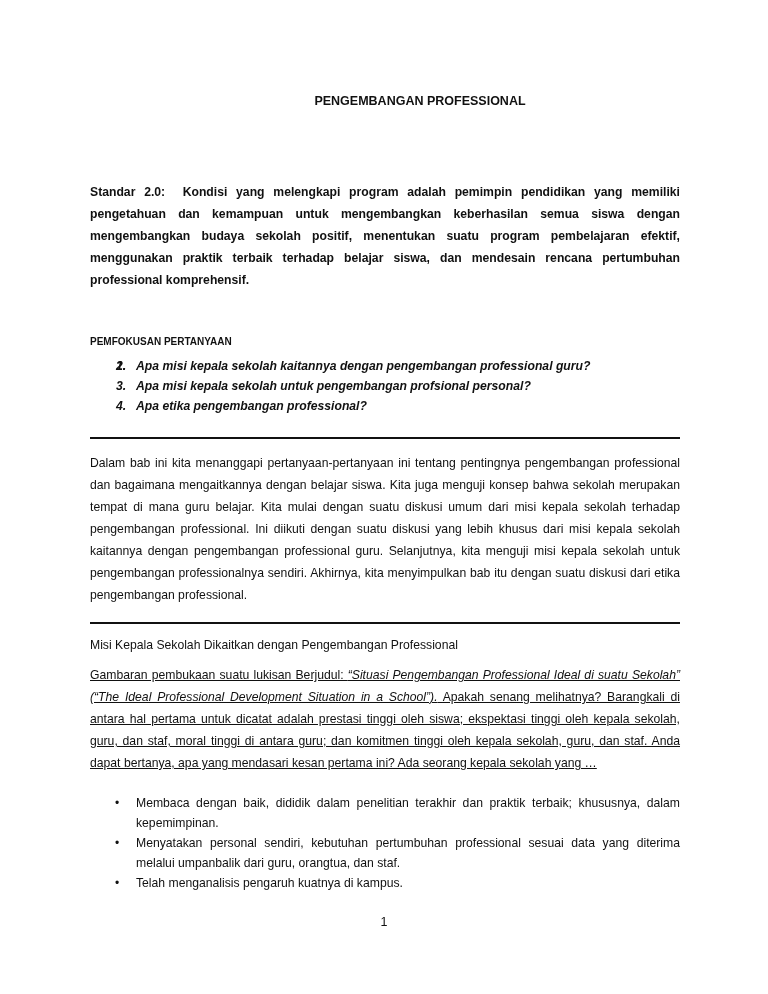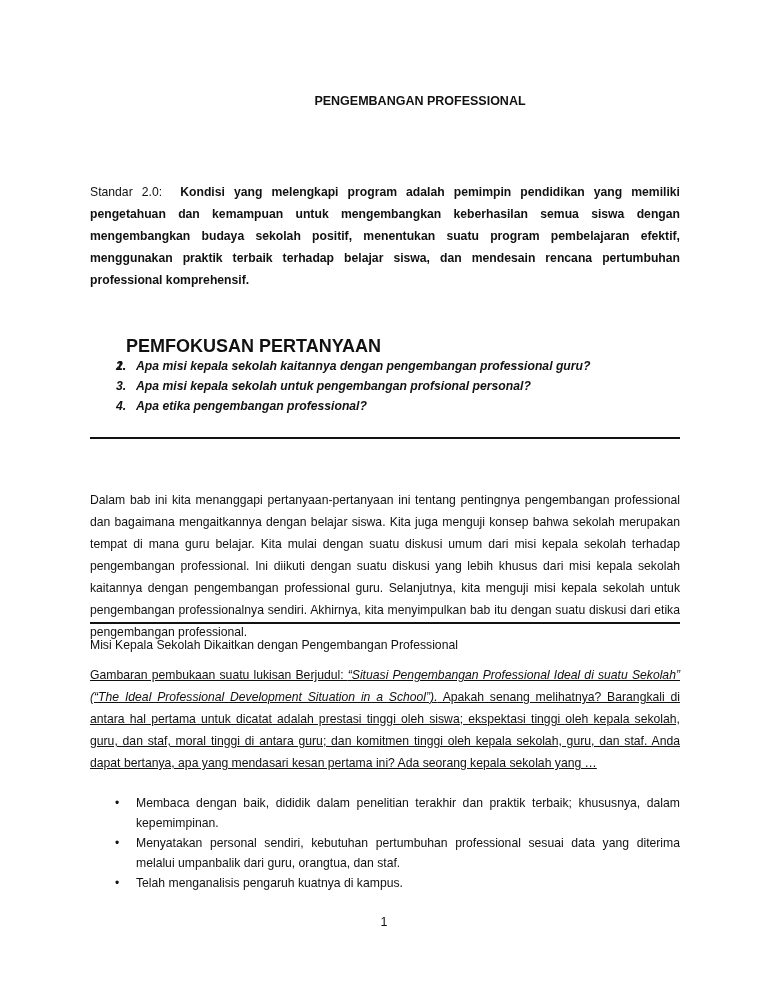--- a/index.html
+++ b/index.html
@@ -37,32 +37,31 @@
     }
     .justify {
       text-align: justify;
       text-align-last: left;
       line-height: 22px;
     }
     .standard {
       top: 181px;
     }
     .standard .label {
-      font-weight: normal;
+      font-weight: bold;
       font-style: normal;
       margin-top: 21px;
     }
     .standard .body {
       font-weight: bold;
     }
     .focus-heading {
       top: 336px;
       font-weight: bold;
-      font-size: 18px;
-      margin-left: 36px;
+      font-size: 10px;
     }
     .questions {
       top: 356px;
       margin: 0;
       padding: 0;
       list-style: none;
     }
     .questions li {
       position: relative;
       padding-left: 46px;
@@ -78,21 +77,21 @@
     }
     .rule {
       position: absolute;
       left: 90px;
       width: 590px;
       height: 0;
       border-top: 2px solid #111;
     }
     .rule1 { top: 437px; }
     .rule2 { top: 622px; }
-    .intro { top: 452px; margin-top: 37px; }
+    .intro { top: 452px; }
     .section-heading {
       top: 638px;
       font-weight: normal;
     }
     .section-body { top: 664px; text-decoration: underline; }
     .section-body i { font-style: italic; }
     .bullets {
       top: 793px;
       margin: 0;
       padding: 0;

